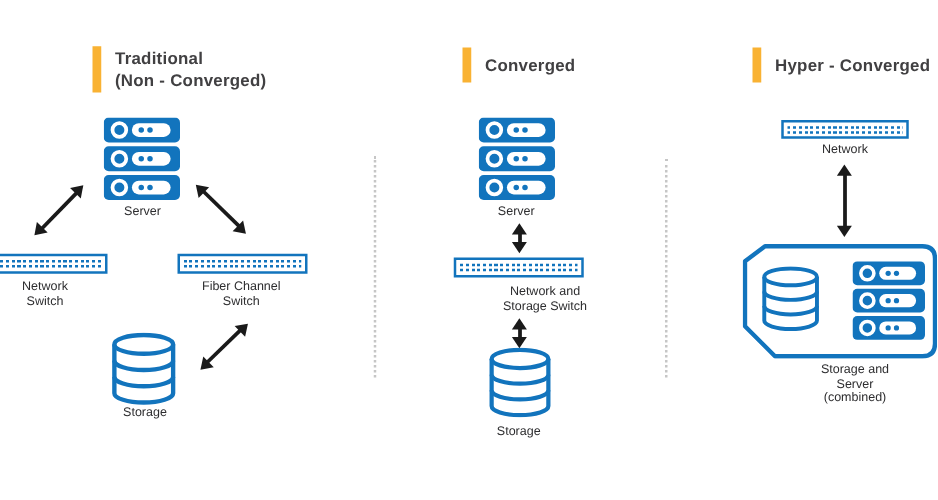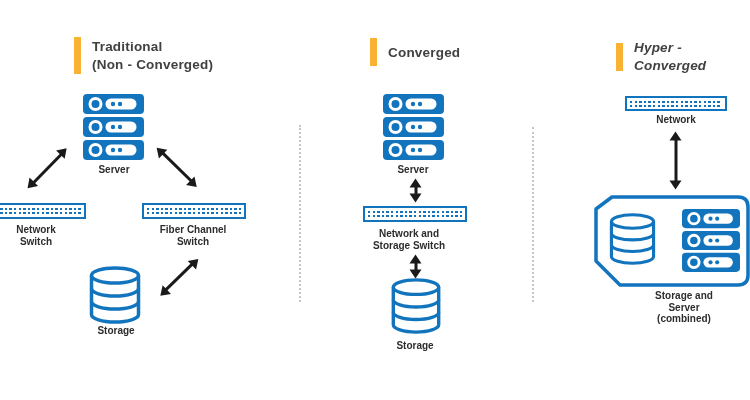--- a/index.html
+++ b/index.html
@@ -20,21 +20,21 @@
   .heading .bar{width:7px;background:var(--yellow);flex:none;}
   .heading.single{align-items:center;justify-content:space-between;}
   .heading.single .bar{height:28px;}
   .heading-text{
     font-weight:bold;font-size:13.5px;line-height:18px;color:var(--heading-text);
     white-space:pre-line;letter-spacing:.2px;padding-top:1px;
   }
   
   .lbl{
     position:absolute;transform:translateX(-50%);
-    font-size:10px;font-weight:bold;color:var(--label-text);
+    font-size:10px;font-weight:normal;color:var(--label-text);
     text-align:center;line-height:11.5px;white-space:pre-line;
   }
   
   .switch{
     position:absolute;box-sizing:border-box;border:2px solid var(--blue);
     background:#fff;padding:2.5px 3px 0;
   }
   .switch .dotrow{
     height:2.4px;margin-bottom:1.8px;
     background:repeating-linear-gradient(90deg,var(--blue) 0 2.4px,transparent 2.4px 4.6px);
@@ -165,40 +165,40 @@
   <div class="lbl" style="left:413px;top:164px;">Server</div>
 
   <div class="darrow" style="left:416px;top:171.5px;width:24px;transform:rotate(90deg);">
       <div class="shaft"></div>
     </div>
 
   <div class="switch" style="left:363px;top:206px;width:104px;height:16px;">
     <div class="dotrow"></div>
       <div class="dotrow"></div>
   </div>
-  <div class="lbl" style="left:409px;top:228px;">Network and
+  <div class="lbl" style="left:436px;top:228px;">Network and
 Storage Switch</div>
 
   <div class="darrow" style="left:416px;top:247.5px;width:24px;transform:rotate(90deg);">
       <div class="shaft"></div>
     </div>
 
   <div class="icon" style="left:389px;top:278px;width:54px;height:56px;">
     <svg viewBox="0 0 52 58">
       <g fill="none" stroke="currentColor" stroke-width="3.5">
         <path d="M2.5 9.5 V48.5 a23.5 7.5 0 0 0 47 0 V9.5"></path>
         <ellipse cx="26" cy="9.5" rx="23.5" ry="7.5"></ellipse>
         <path d="M2.5 22.5 a23.5 7.5 0 0 0 47 0"></path>
         <path d="M2.5 35.5 a23.5 7.5 0 0 0 47 0"></path>
       </g>
     </svg>
   </div>
   <div class="lbl" style="left:415px;top:340px;">Storage</div>
 
-  <div class="heading single" style="left:616px;top:38px;font-style:italic;">
+  <div class="heading single" style="left:602px;top:38px;">
     <div class="bar"></div>
     <div class="heading-text">Hyper - Converged</div>
   </div>
 
   <div class="switch" style="left:625px;top:96px;width:102px;height:15px;">
     <div class="dotrow"></div>
       <div class="dotrow"></div>
   </div>
   <div class="lbl" style="left:676px;top:114px;">Network</div>
 

